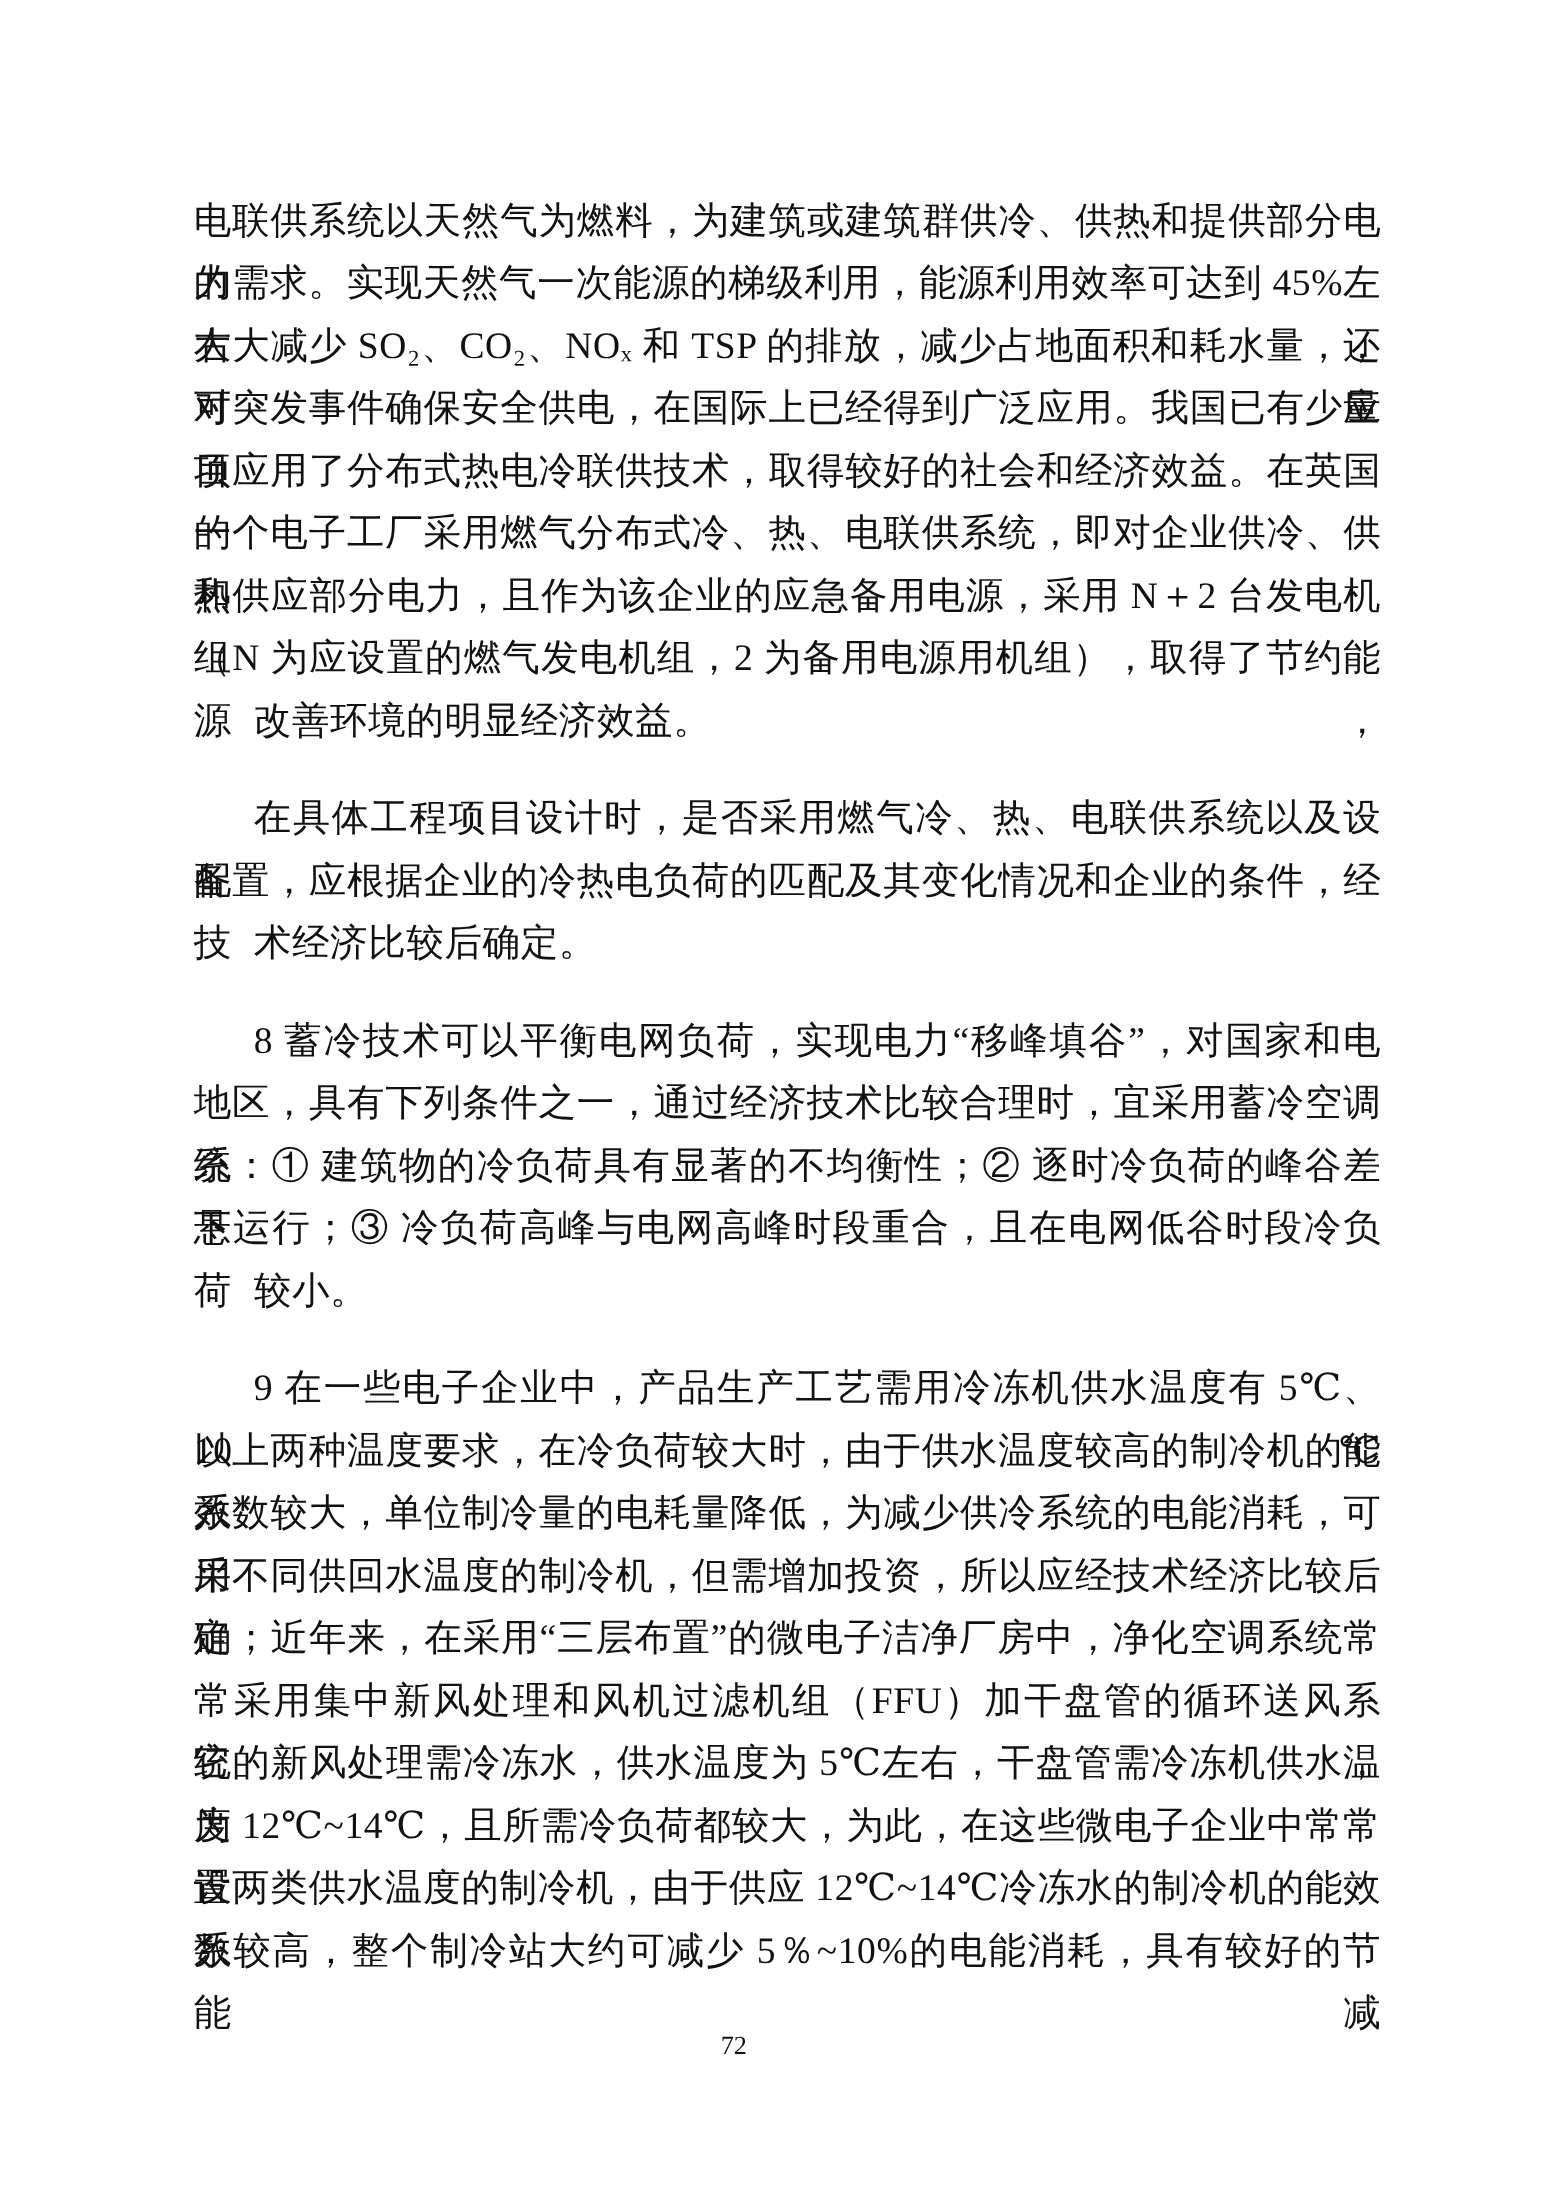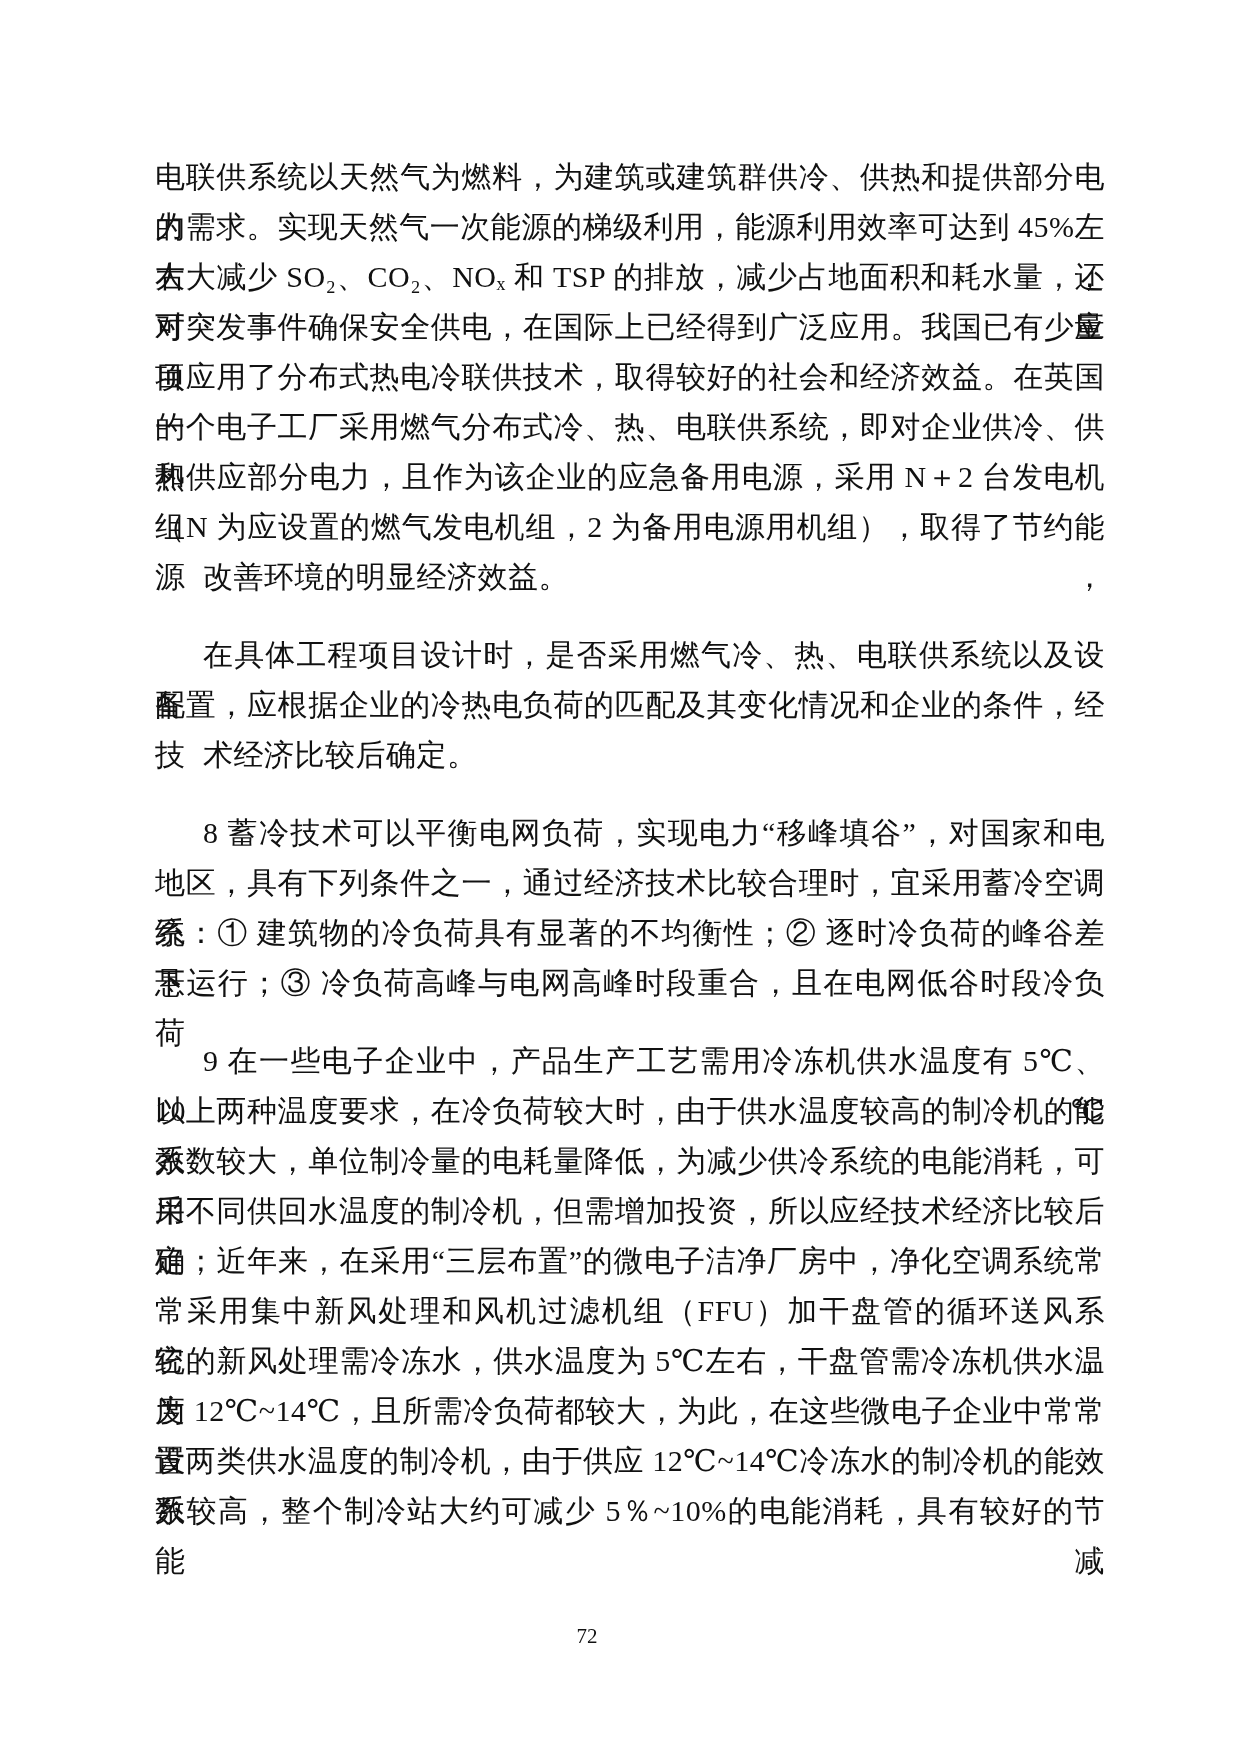--- a/index.html
+++ b/index.html
@@ -69,20 +69,21 @@
     <div class="ln">和供应部分电力，且作为该企业的应急备用电源，采用 N＋2 台发电机组</div>
     <div class="ln">（N 为应设置的燃气发电机组，2 为备用电源用机组），取得了节约能源，</div>
     <div class="ln pe">改善环境的明显经济效益。</div>
     <div class="ln ind">在具体工程项目设计时，是否采用燃气冷、热、电联供系统以及设备</div>
     <div class="ln">配置，应根据企业的冷热电负荷的匹配及其变化情况和企业的条件，经技</div>
     <div class="ln pe">术经济比较后确定。</div>
     <div class="ln ind">8 蓄冷技术可以平衡电网负荷，实现电力“移峰填谷”，对国家和电</div>
     <div class="ln">地区，具有下列条件之一，通过经济技术比较合理时，宜采用蓄冷空调系</div>
     <div class="ln">统：① 建筑物的冷负荷具有显著的不均衡性；② 逐时冷负荷的峰谷差悬</div>
     <div class="ln">下运行；③ 冷负荷高峰与电网高峰时段重合，且在电网低谷时段冷负荷</div>
+    <div class="ln pe">较小。</div>
     <div class="ln ind">9 在一些电子企业中，产品生产工艺需用冷冻机供水温度有 5℃、10℃</div>
     <div class="ln">以上两种温度要求，在冷负荷较大时，由于供水温度较高的制冷机的能效</div>
     <div class="ln">系数较大，单位制冷量的电耗量降低，为减少供冷系统的电能消耗，可采</div>
     <div class="ln">用不同供回水温度的制冷机，但需增加投资，所以应经技术经济比较后确</div>
     <div class="ln">定；近年来，在采用“三层布置”的微电子洁净厂房中，净化空调系统常</div>
     <div class="ln">常采用集中新风处理和风机过滤机组（FFU）加干盘管的循环送风系统，</div>
     <div class="ln">它的新风处理需冷冻水，供水温度为 5℃左右，干盘管需冷冻机供水温度</div>
     <div class="ln">为 12℃~14℃，且所需冷负荷都较大，为此，在这些微电子企业中常常设</div>
     <div class="ln">置两类供水温度的制冷机，由于供应 12℃~14℃冷冻水的制冷机的能效系</div>
     <div class="ln">数较高，整个制冷站大约可减少 5％~10%的电能消耗，具有较好的节能减</div>

